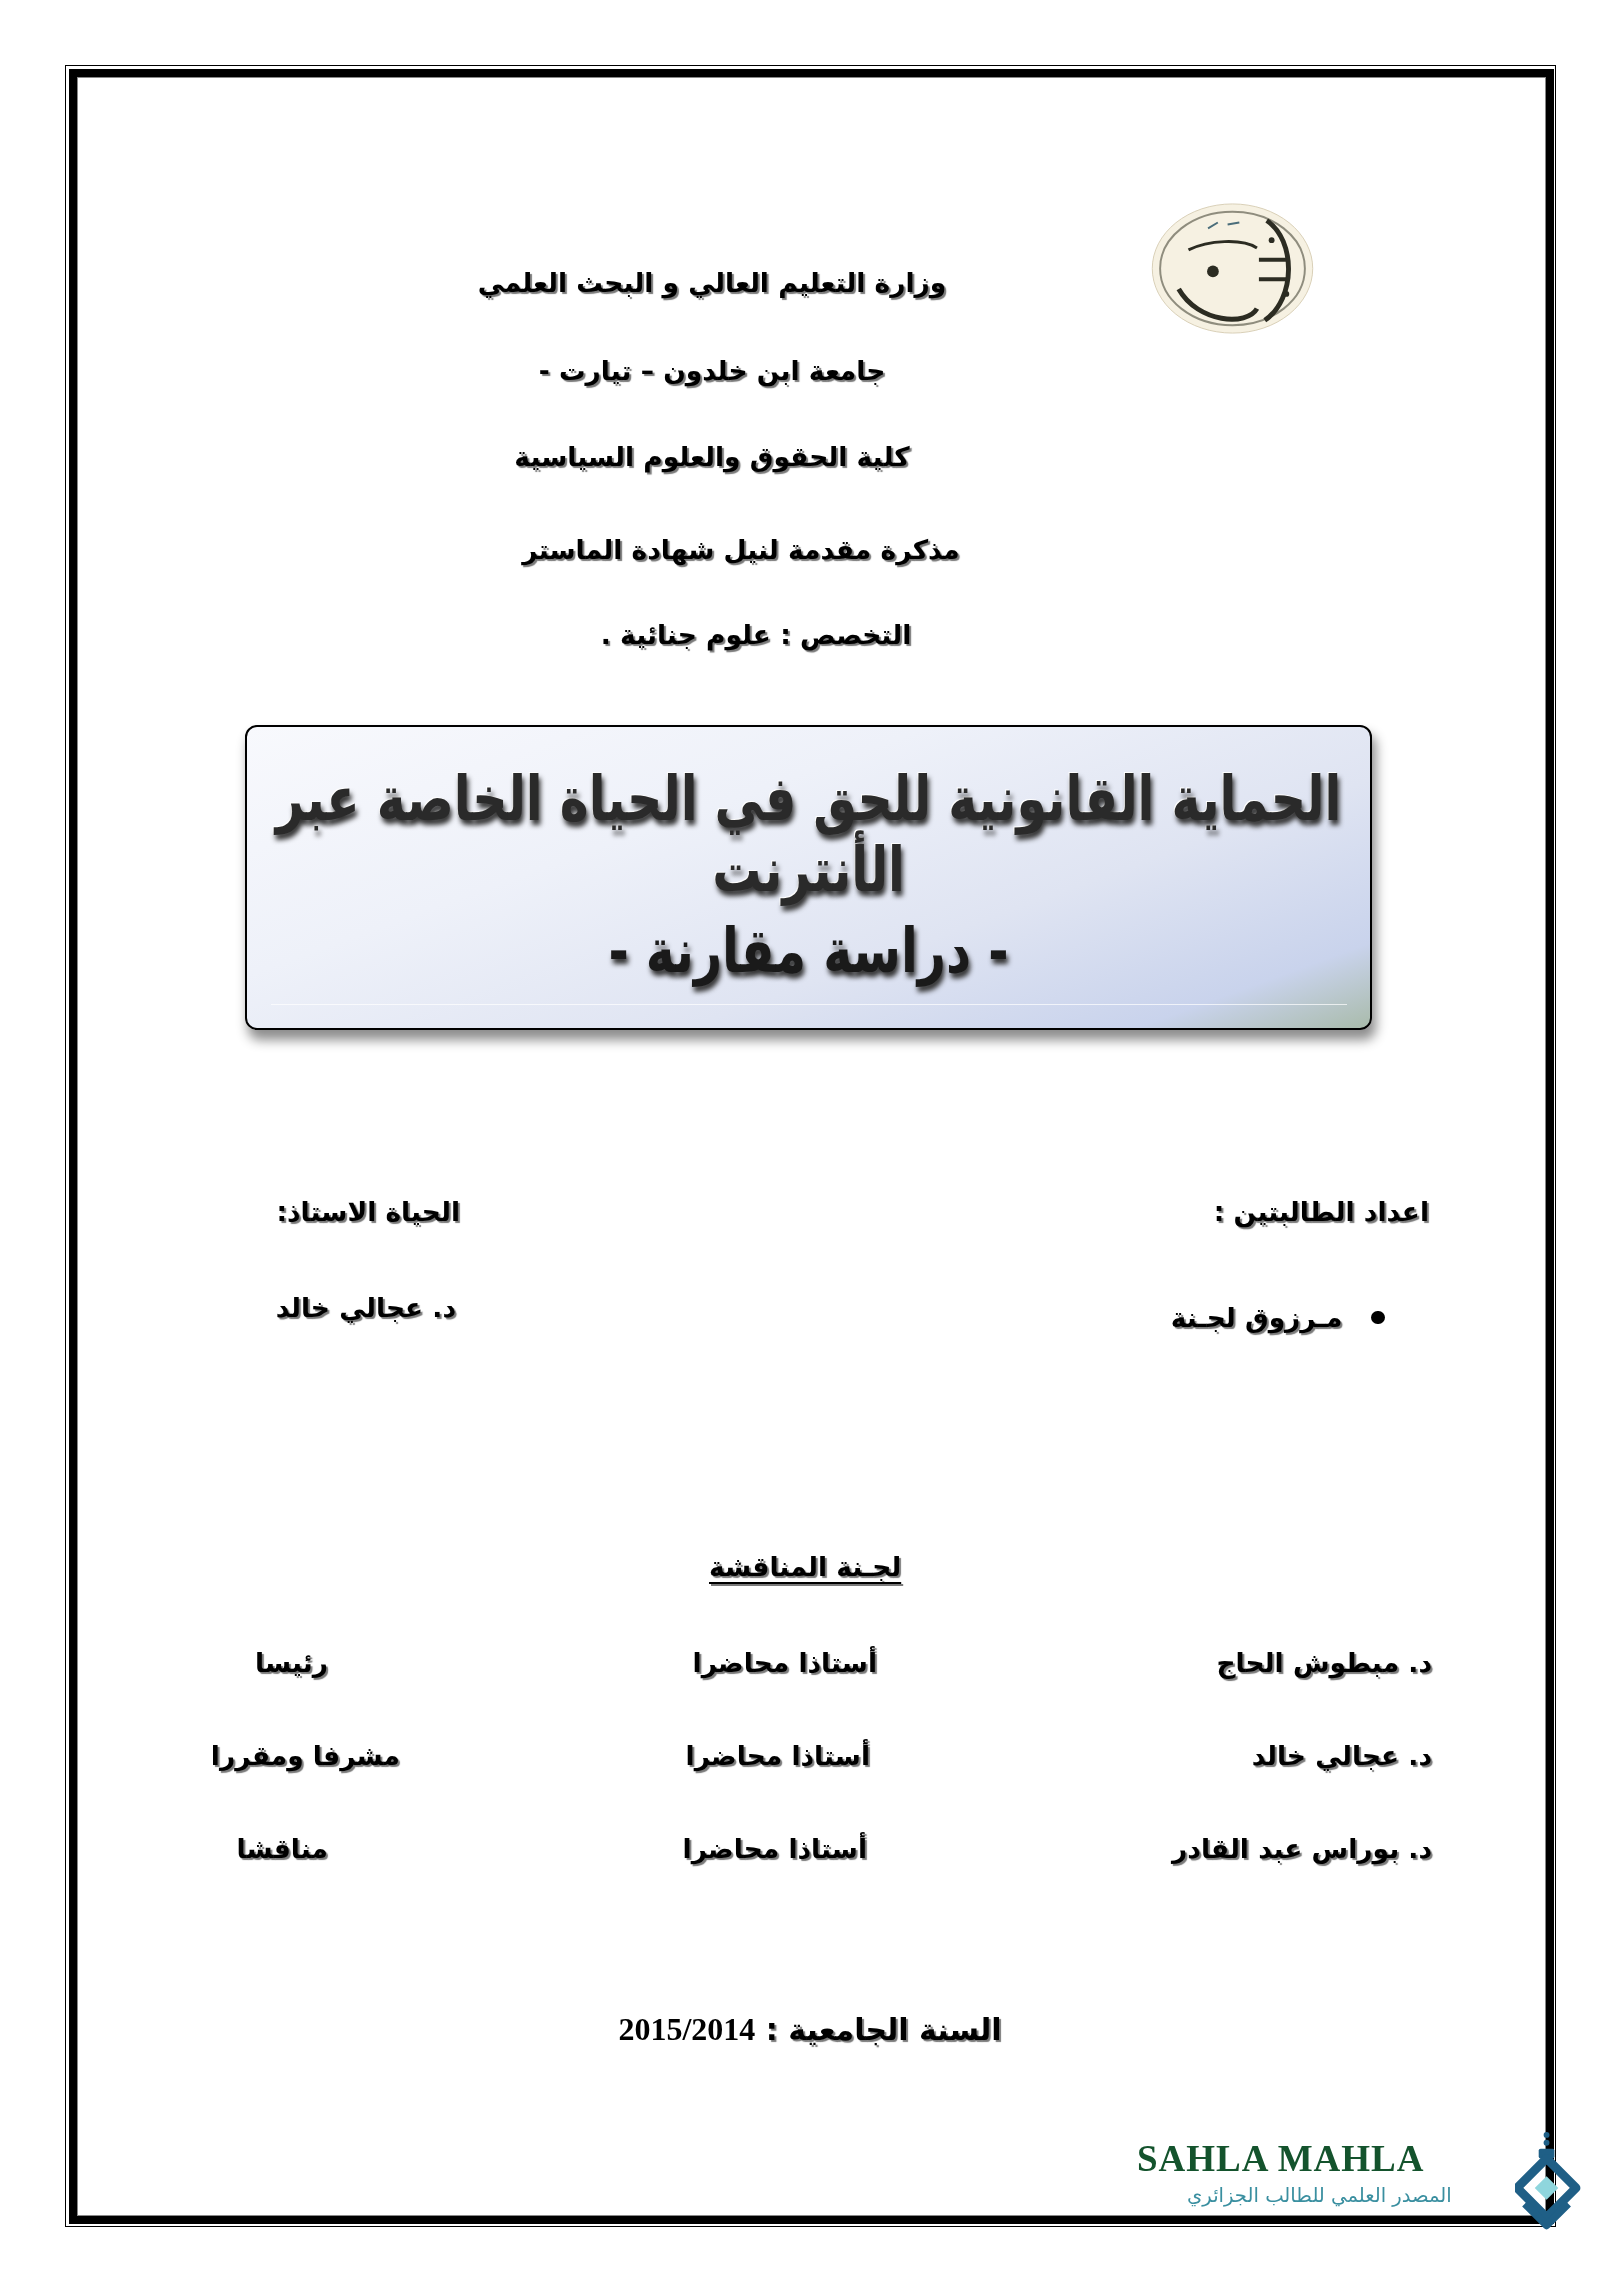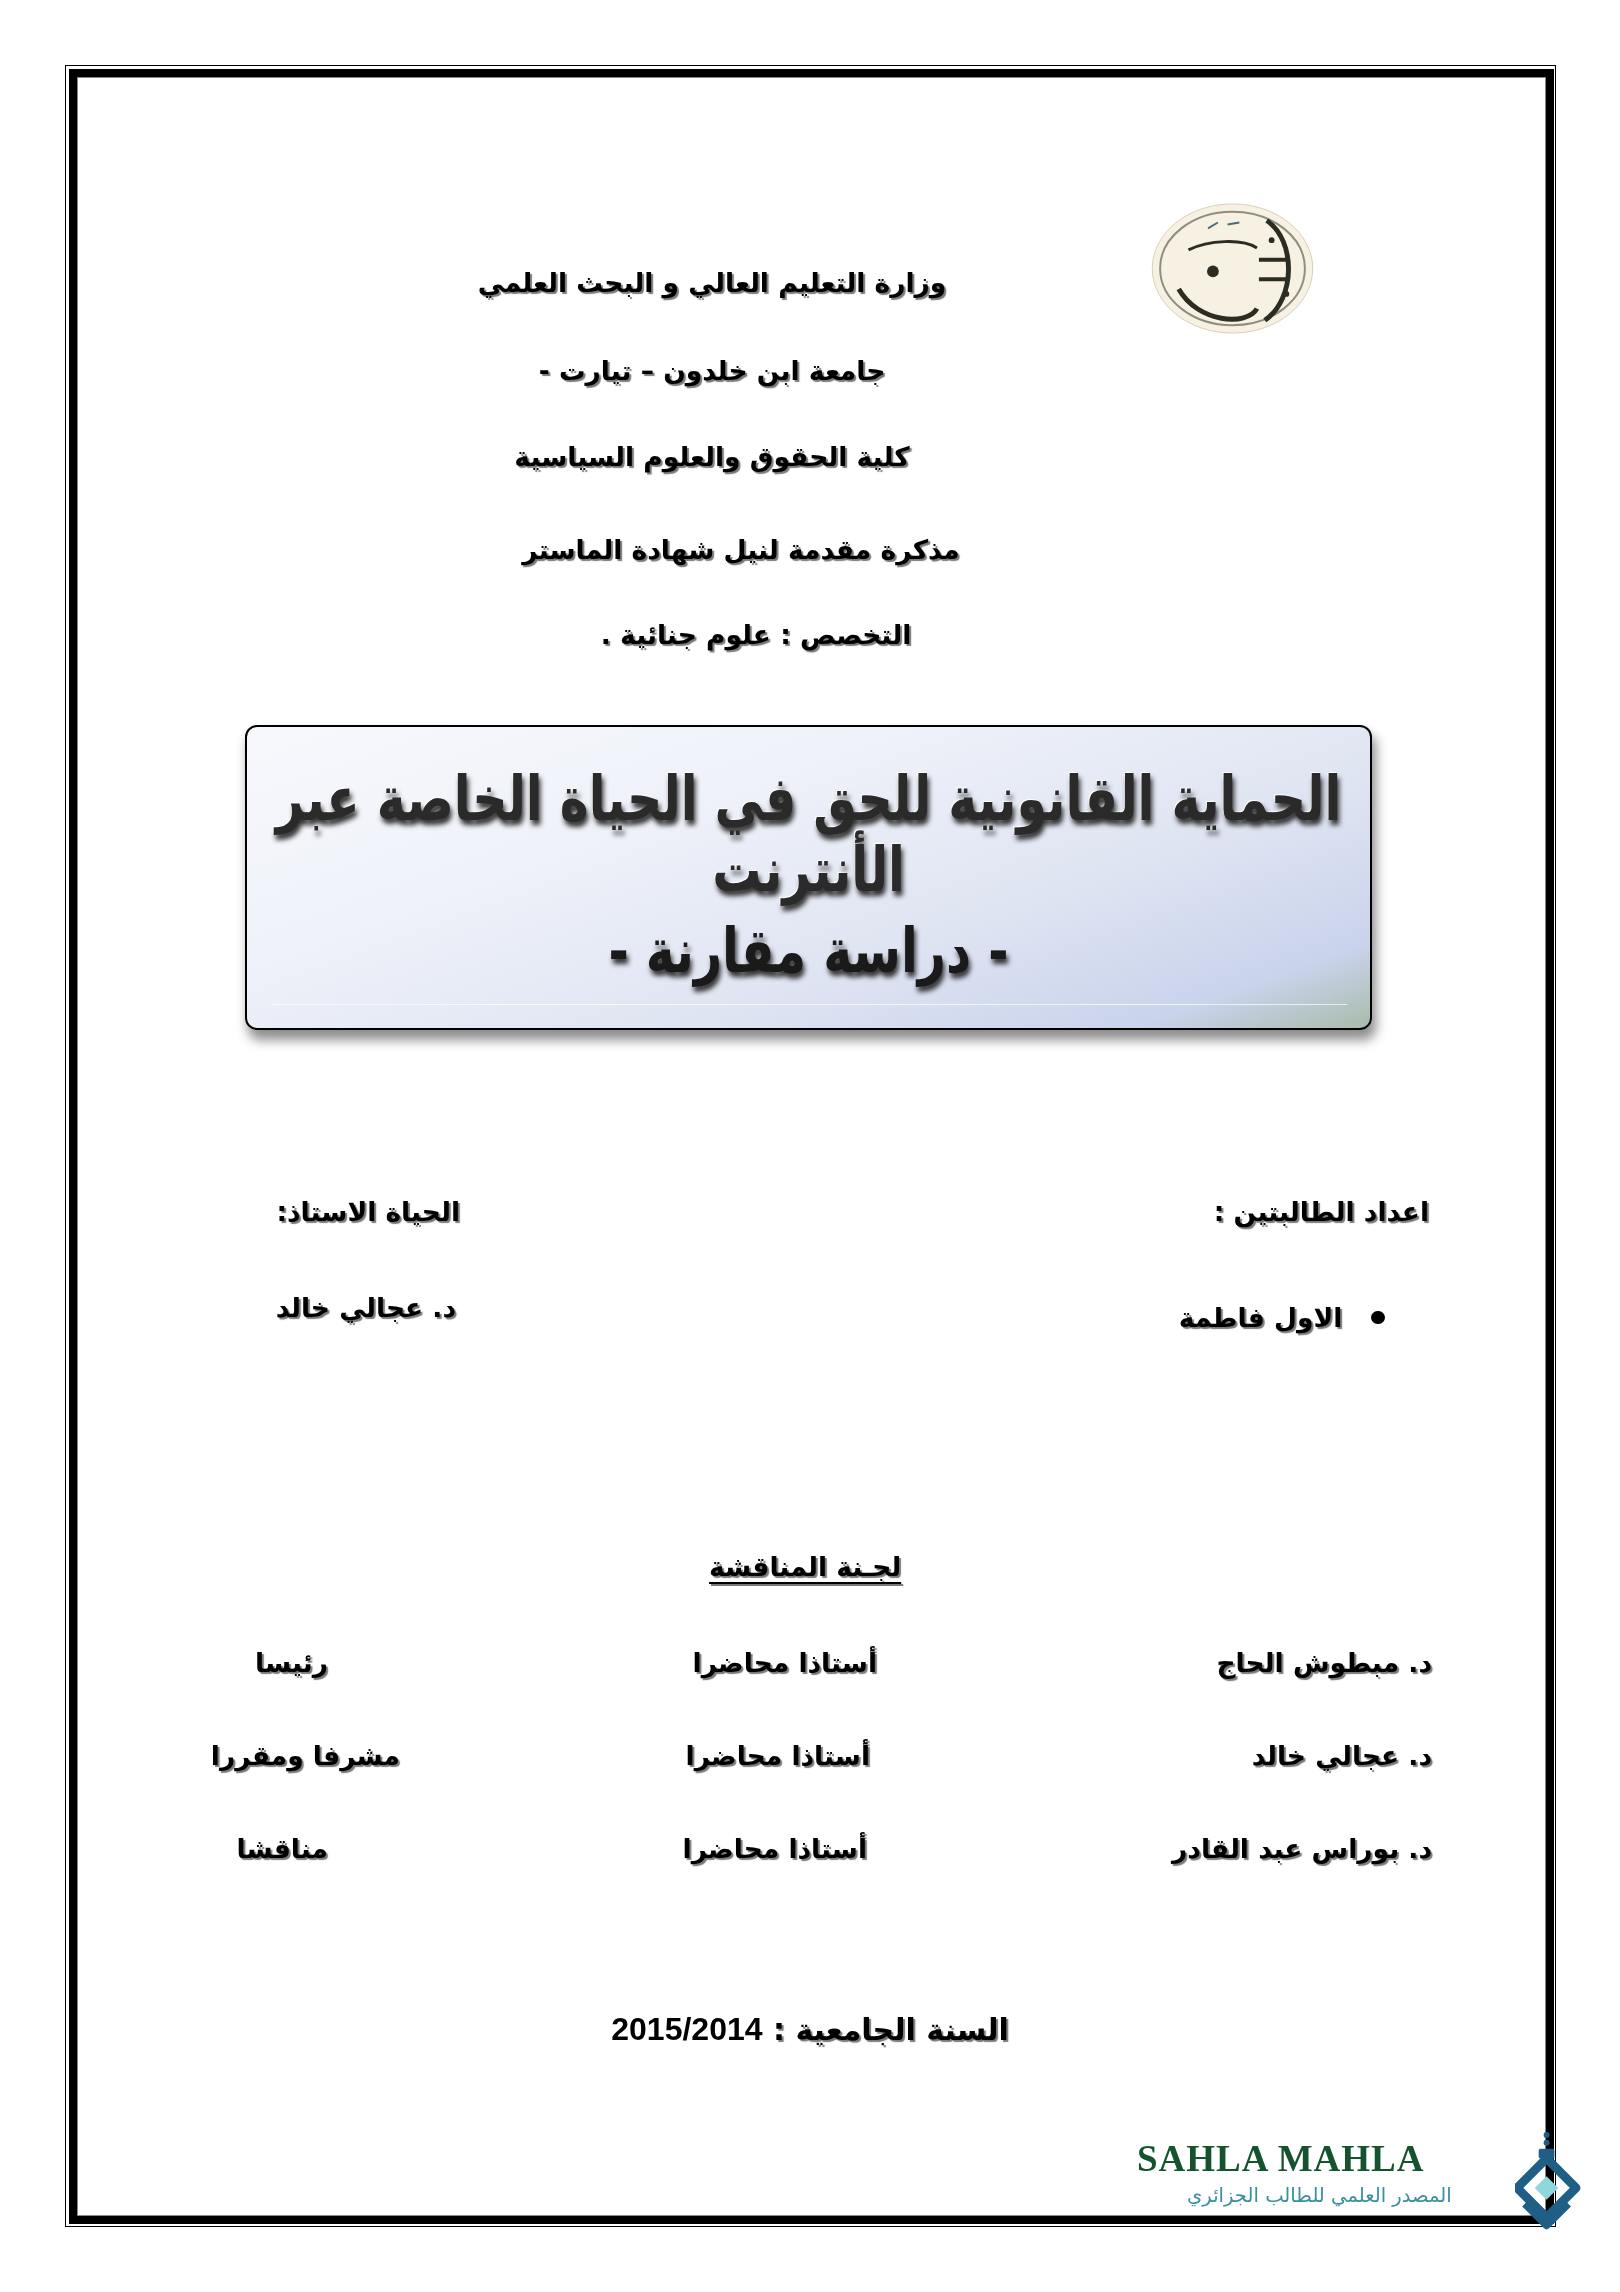--- a/index.html
+++ b/index.html
@@ -149,21 +149,21 @@
       top: 2011px;
       text-align: center;
       direction: rtl;
       font-weight: bold;
       font-size: 30px;
     }
     .year-line .year-label {
       text-shadow: 2px 2px 1px #7a7a7a;
     }
     .year-line .year-value {
-      font-family: Liberation Sans, sans-serif;
+      font-family: Liberation Serif, serif;
       font-size: 32px;
       direction: ltr;
       unicode-bidi: embed;
     }
     .watermark {
       position: absolute;
       left: 1137px; top: 2129px;
       width: 431px; height: 108px;
     }
     .wm-title {
@@ -224,21 +224,21 @@
   <div class="title-sub">- دراسة مقارنة -</div>
   <div class="inner-line"></div>
 </div>
 
 <div class="ar label" style="right:191px; top:1196px;">اعداد الطالبتين  :</div>
 <div class="ar label" style="right:1160px; top:1196px;">الحياة الاستاذ:</div>
 
 <ul class="bullet-list">
   <li>
     <span class="bullet-dot"></span>
-    <span>الاول فاطمة</span>
+    <span>مـرزوق لجـنة</span>
   </li>
 </ul>
 
 <div class="ar label" style="right:1164px; top:1292px;">د. عجالي خالد</div>
 
 <div class="ar label committee-heading" style="left:0; width:1620px; text-align:center; top:1551px; transform:translateX(-4.9px);">لجـنة المناقشة</div>
 
 <div class="committee-row" style="top:1647px;">
   <span class="col col-name">د. مبطوش الحاج</span>
   <span class="col col-rank">أستاذا  محاضرا</span>

